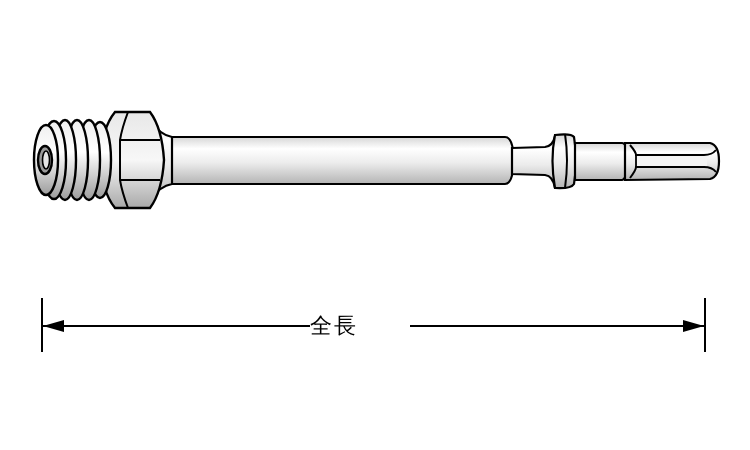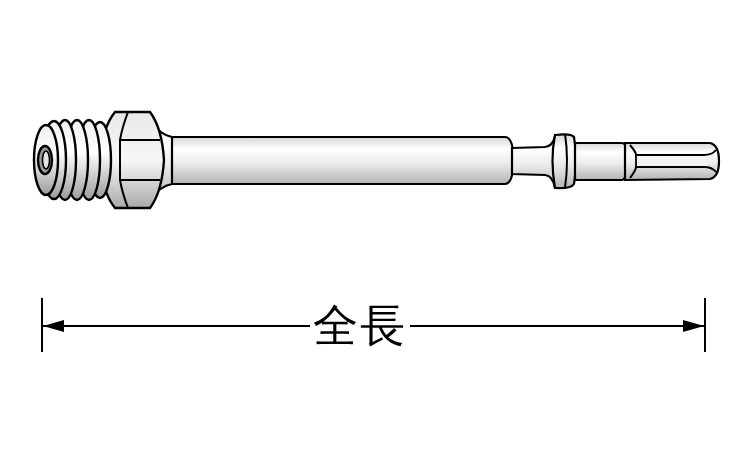--- a/index.html
+++ b/index.html
@@ -1,20 +1,20 @@
 <!DOCTYPE html>
 <html><head>
   <meta charset="utf-8">
   <style>
     html, body { margin: 0; padding: 0; background: #ffffff; }
     body { width: 750px; height: 450px; position: relative; overflow: hidden;
            font-family: "DejaVu Sans", sans-serif; }
     #diagram { position: absolute; left: 0; top: 0; width: 750px; height: 450px; }
     .dim-label { position: absolute; left: 310px; top: 303px; width: 100px; height: 46px;
-                 background: #ffffff; text-align: center; font-size: 45px; line-height: 46px;
+                 background: #ffffff; text-align: left; font-size: 22px; line-height: 46px;
                  color: #000; letter-spacing: 2px; }
   </style>
 </head>
 <body>
 
 <svg id="diagram" viewBox="0 0 750 450" xmlns="http://www.w3.org/2000/svg">
   <defs>
     <linearGradient id="gShaft" x1="0" y1="0" x2="0" y2="1">
       <stop offset="0" stop-color="#d6d6d6"></stop>
       <stop offset="0.25" stop-color="#ffffff"></stop>

